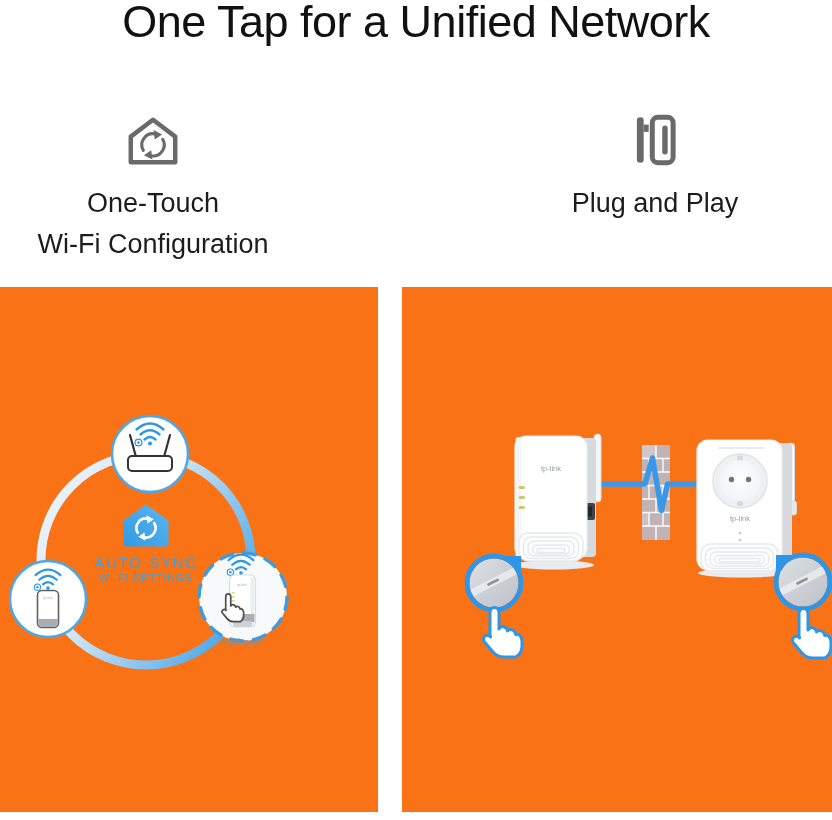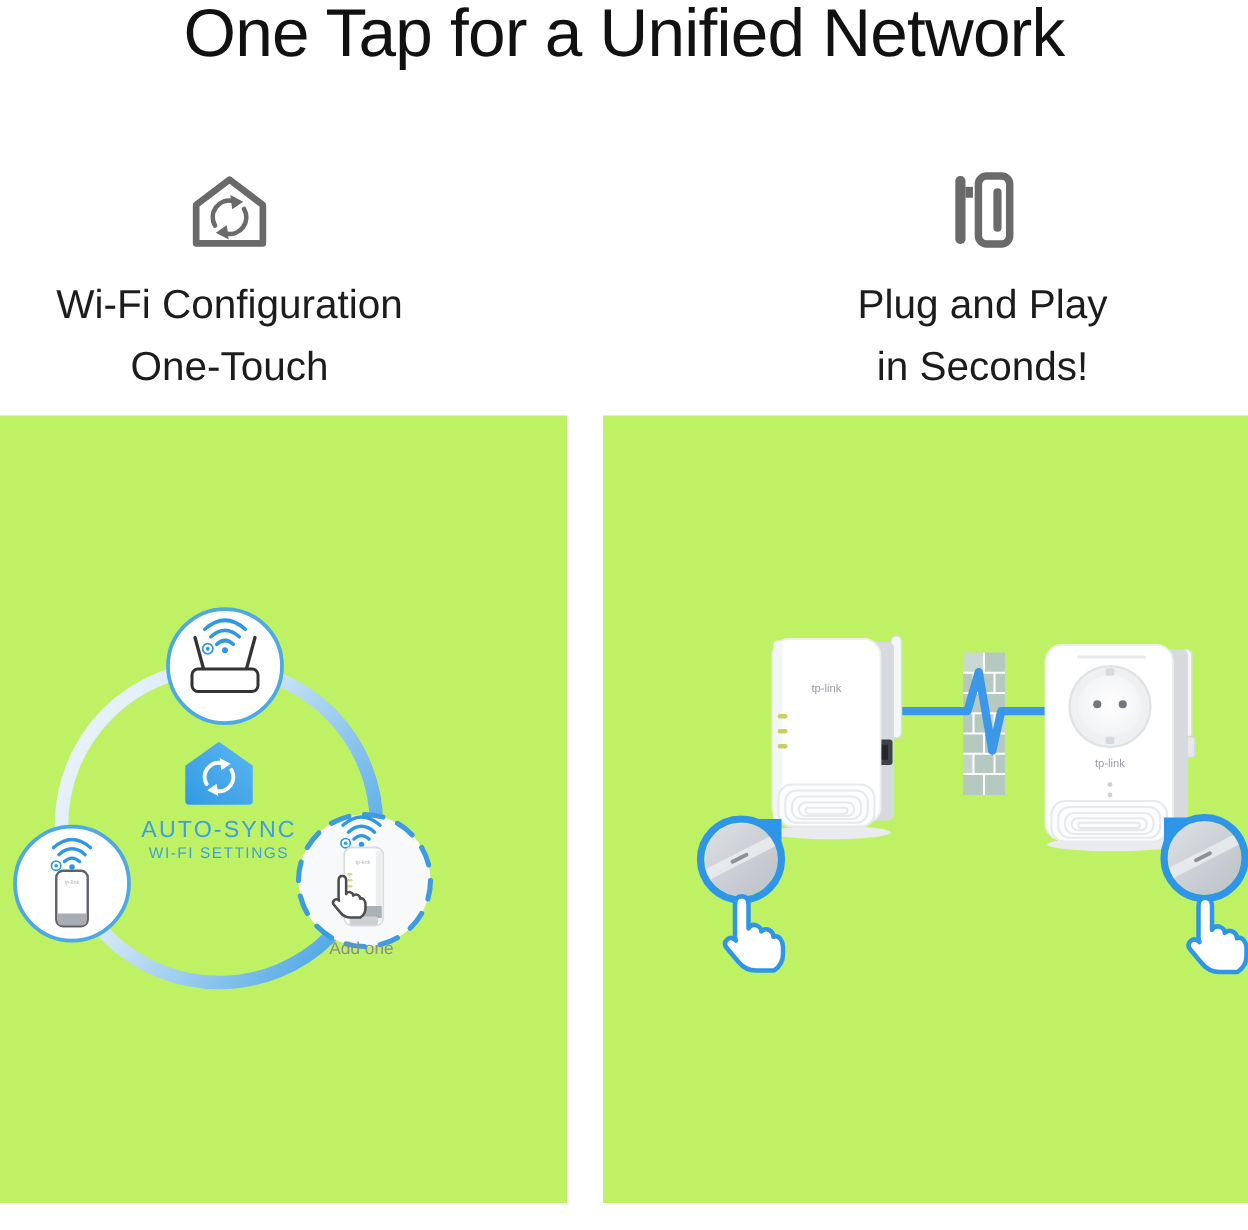--- a/index.html
+++ b/index.html
@@ -9,21 +9,21 @@
   }
   .page-title{
     position:absolute;top:-4px;left:0;width:832px;text-align:center;
     font-size:45px;line-height:52px;font-weight:500;letter-spacing:-0.5px;color:#111;
   }
   .feature{position:absolute;top:111px;width:270px;text-align:center;}
   .feature.left{left:18px;}
   .feature.right{left:520px;}
   .f-icon{height:58px;margin-bottom:14px;display:flex;align-items:center;justify-content:center;}
   .f-line{font-size:27px;line-height:41px;color:#1c1c1c;}
-  .panel{position:absolute;top:277px;height:525px;background:#bef264;}
+  .panel{position:absolute;top:287px;height:525px;background:#f97316;}
   .panel.left{left:0;width:378px;}
   .panel.right{left:402px;width:430px;}
   .panel svg{display:block;}
   .defs-holder{position:absolute;width:0;height:0;overflow:hidden;}
   svg text{font-family:"Liberation Sans", sans-serif;}
 </style>
 </head>
 <body>
 
 <svg class="defs-holder" aria-hidden="true">
@@ -77,35 +77,34 @@
 
 <div class="page-title">One Tap for a Unified Network</div>
 
 <div class="feature left">
   <div class="f-icon">
     <svg width="62" height="58" viewBox="0 0 64 60">
       <path d="M 9,53 L 9,26.5 L 32,9 L 55,26.5 L 55,53 Z" fill="none" stroke="#6a6a6a" stroke-width="4.6" stroke-linejoin="round"></path>
       <use href="#g-sync" transform="translate(32,35) scale(1.15)" color="#6a6a6a"></use>
     </svg>
   </div>
+  <div class="f-line">One-Touch</div>
   <div class="f-line">Wi-Fi Configuration</div>
-  <div class="f-line">One-Touch</div>
 </div>
 
 <div class="feature right">
   <div class="f-icon">
     <svg width="58" height="56" viewBox="0 0 64 60">
       <rect x="12" y="5" width="7.5" height="50" rx="3.5" fill="#6a6a6a"></rect>
       <rect x="19.5" y="13" width="5.5" height="8" fill="#6a6a6a"></rect>
       <rect x="29" y="5" width="23" height="50" rx="6" fill="none" stroke="#6a6a6a" stroke-width="5.5"></rect>
       <rect x="40" y="14" width="6" height="32" rx="3" fill="#6a6a6a"></rect>
     </svg>
   </div>
   <div class="f-line">Plug and Play</div>
-  <div class="f-line">in Seconds!</div>
 </div>
 
 <div class="panel left">
 <svg width="378" height="525" viewBox="0 0 378 525">
   <circle cx="146" cy="273" r="105" fill="none" stroke="url(#ringGrad)" stroke-width="9"></circle>
 
   <g>
     <circle cx="150" cy="167" r="38" fill="#ffffff" stroke="#4da9e6" stroke-width="2.5"></circle>
     <g>
       <line x1="136" y1="170" x2="130" y2="148" stroke="#333333" stroke-width="2.2" stroke-linecap="round"></line>

